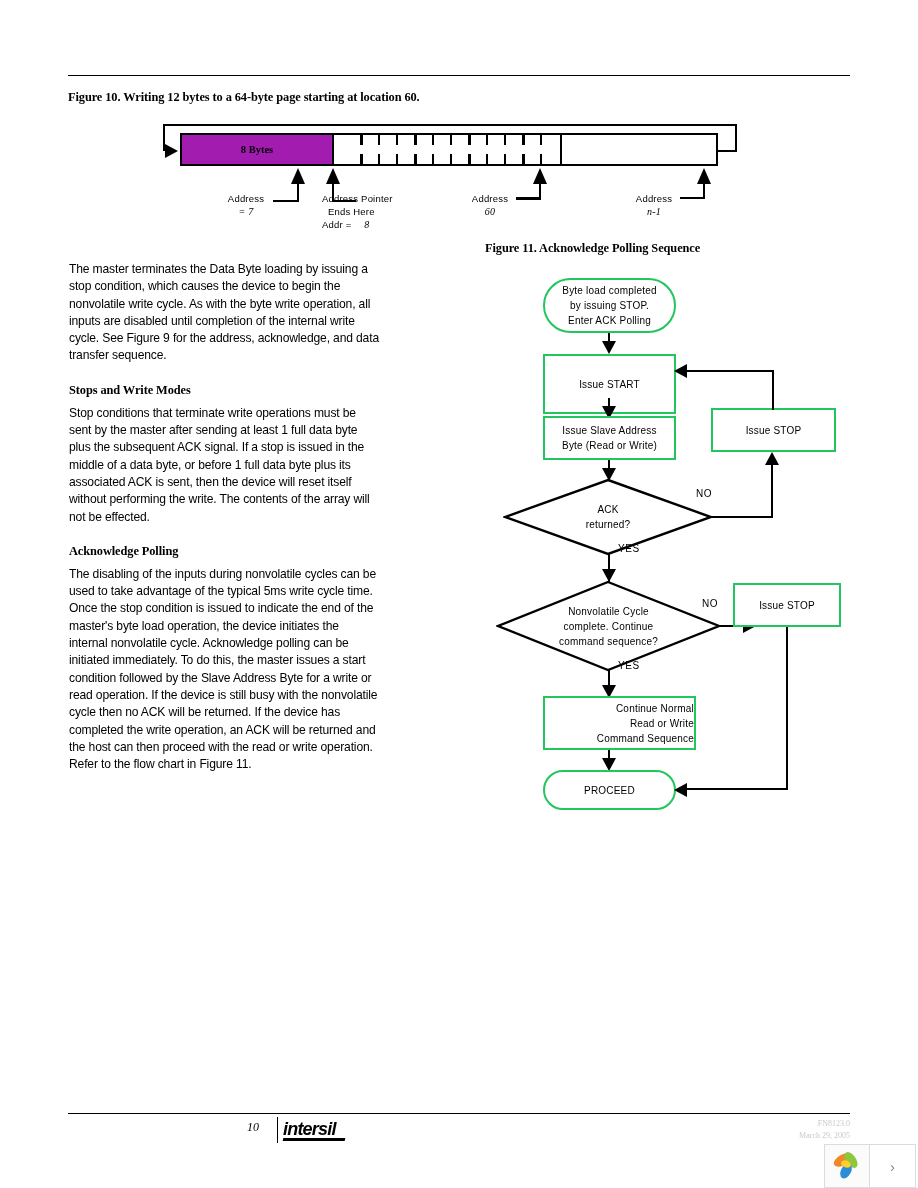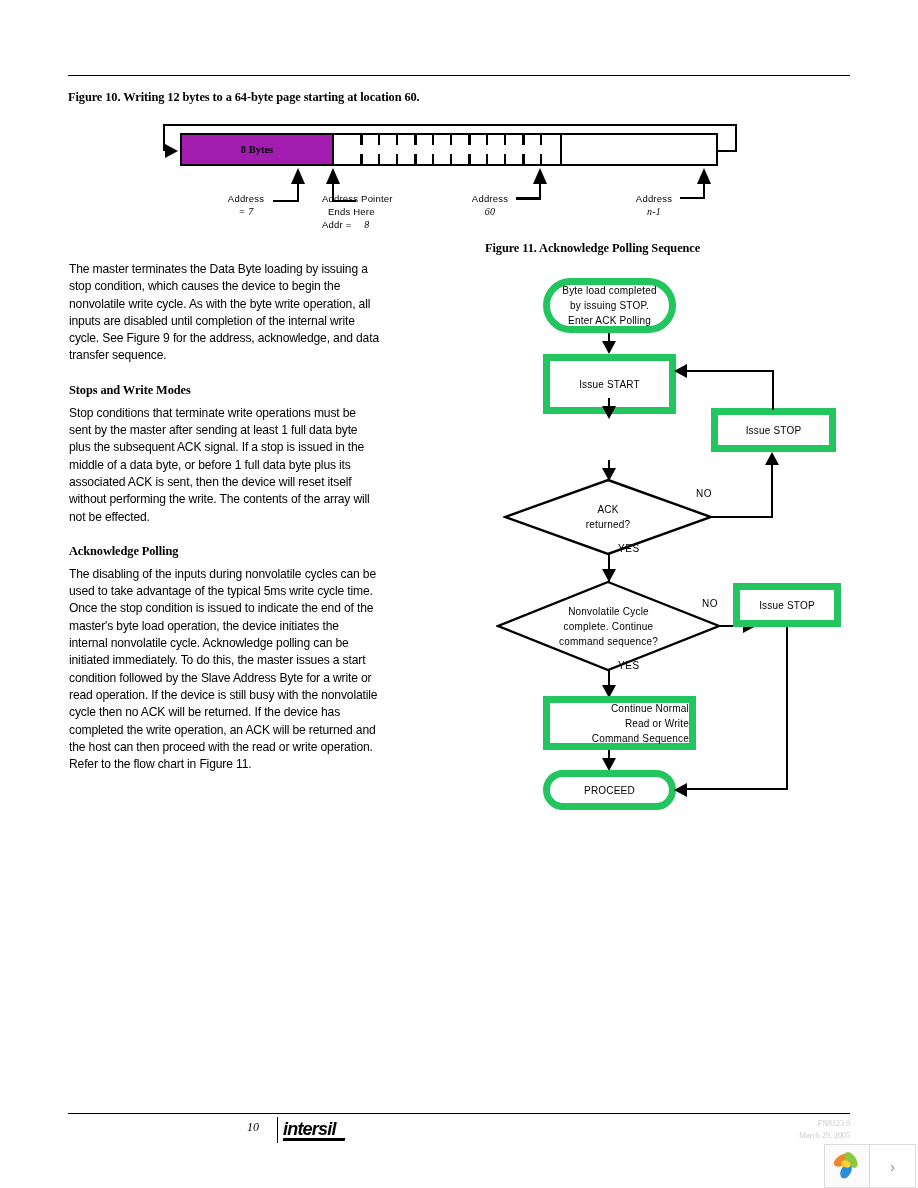--- a/index.html
+++ b/index.html
@@ -210,21 +210,21 @@
   .flow {
     position: absolute;
     left: 485px;
     top: 262px;
     width: 400px;
     height: 540px;
   }
   .flow .node {
     position: absolute;
     box-sizing: border-box;
-    border: 7px solid #22c55e;
+    border: 2px solid #22c55e;
     background: #fff;
     display: flex;
     flex-direction: column;
     align-items: center;
     justify-content: center;
     font-size: 10px;
     line-height: 15px;
     letter-spacing: 0.2px;
     text-align: center;
     color: #000;
@@ -484,20 +484,24 @@
     <div class="line v" style="left:123px; top:71px; height:15px;"></div>
     <div class="arw down" style="left:117px; top:79px;"></div>
 
     <div class="node" style="left:58px; top:92px; width:133px; height:60px;">
       <span class="ln">Issue START</span>
     </div>
 
     <div class="line v" style="left:123px; top:136px; height:15px;"></div>
     <div class="arw down" style="left:117px; top:144px;"></div>
 
+    <div class="node" style="left:58px; top:154px; width:133px; height:44px;">
+      <span class="ln">Issue Slave Address</span>
+      <span class="ln">Byte (Read or Write)</span>
+    </div>
 
     <div class="node" style="left:226px; top:146px; width:125px; height:44px;">
       <span class="ln">Issue STOP</span>
     </div>
 
     <div class="line v" style="left:287px; top:108px; height:40px;"></div>
     <div class="line h" style="left:196px; top:108px; width:93px;"></div>
     <div class="arw left" style="left:189px; top:102px;"></div>
 
     <div class="line v" style="left:123px; top:198px; height:18px;"></div>

